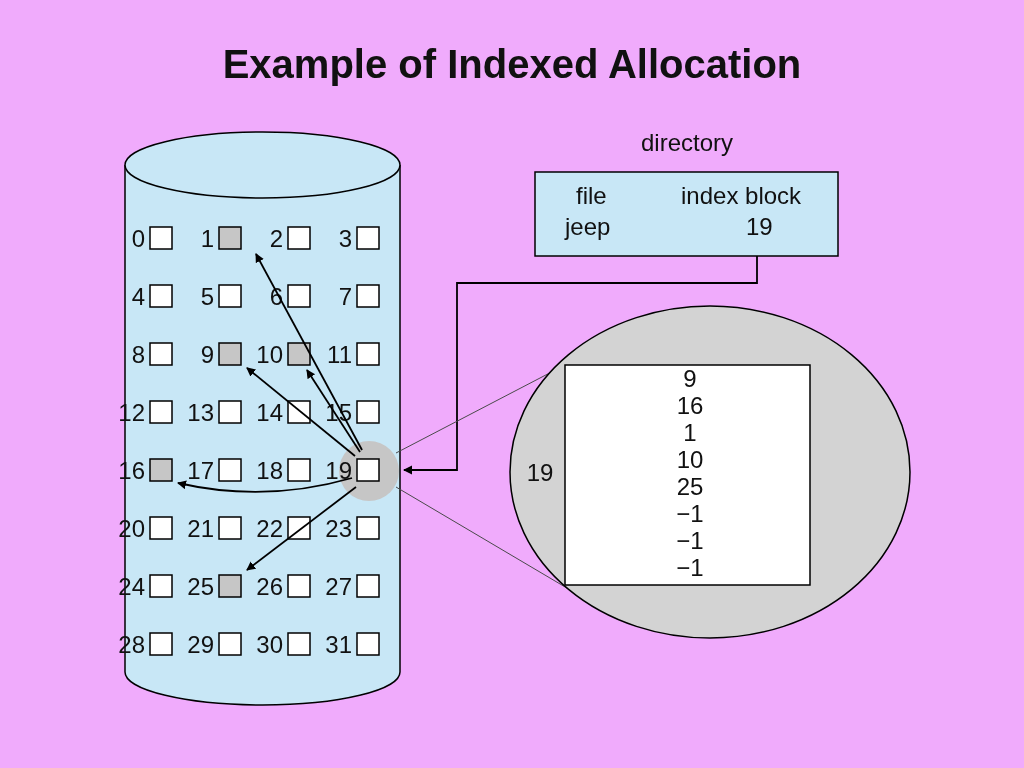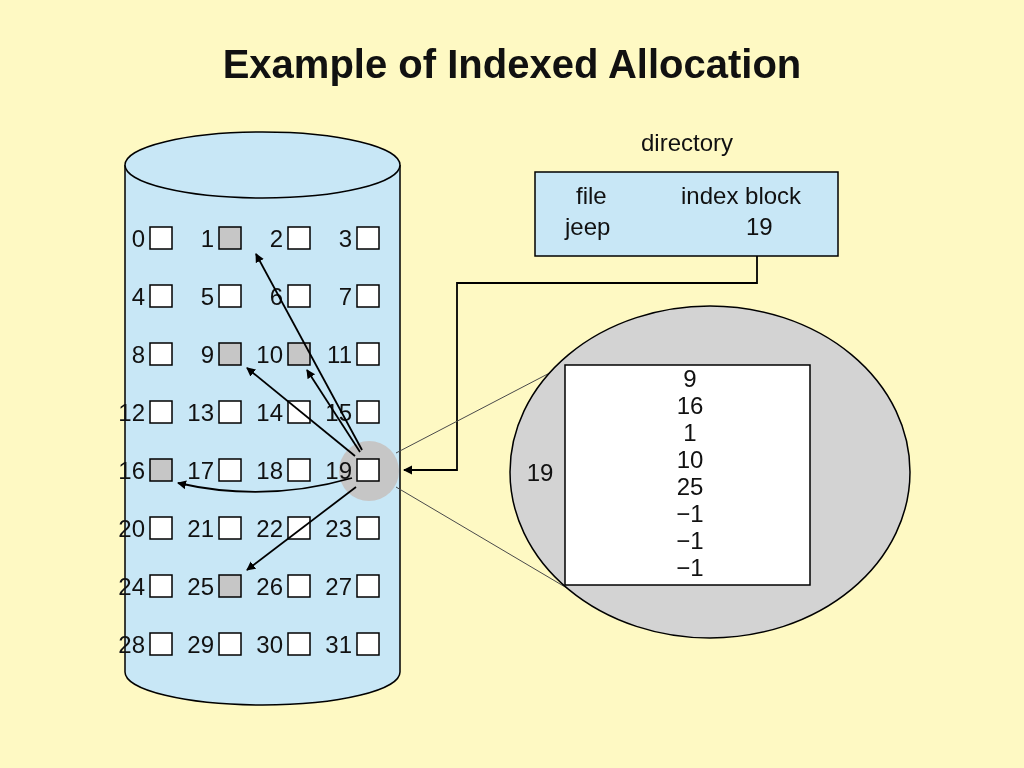--- a/index.html
+++ b/index.html
@@ -8,21 +8,21 @@
     background: #ffffff;
     width: 1024px;
     height: 768px;
     overflow: hidden;
     font-family: "Liberation Sans", sans-serif;
   }
   #stage {
     position: relative;
     width: 1024px;
     height: 768px;
-    background: #fef9c3;
+    background: #f0abfc;
   }
   svg { display: block; }
   text {
     font-family: "Liberation Sans", sans-serif;
     fill: #111111;
   }
   .title-text {
     font-size: 40px;
     font-weight: bold;
   }

